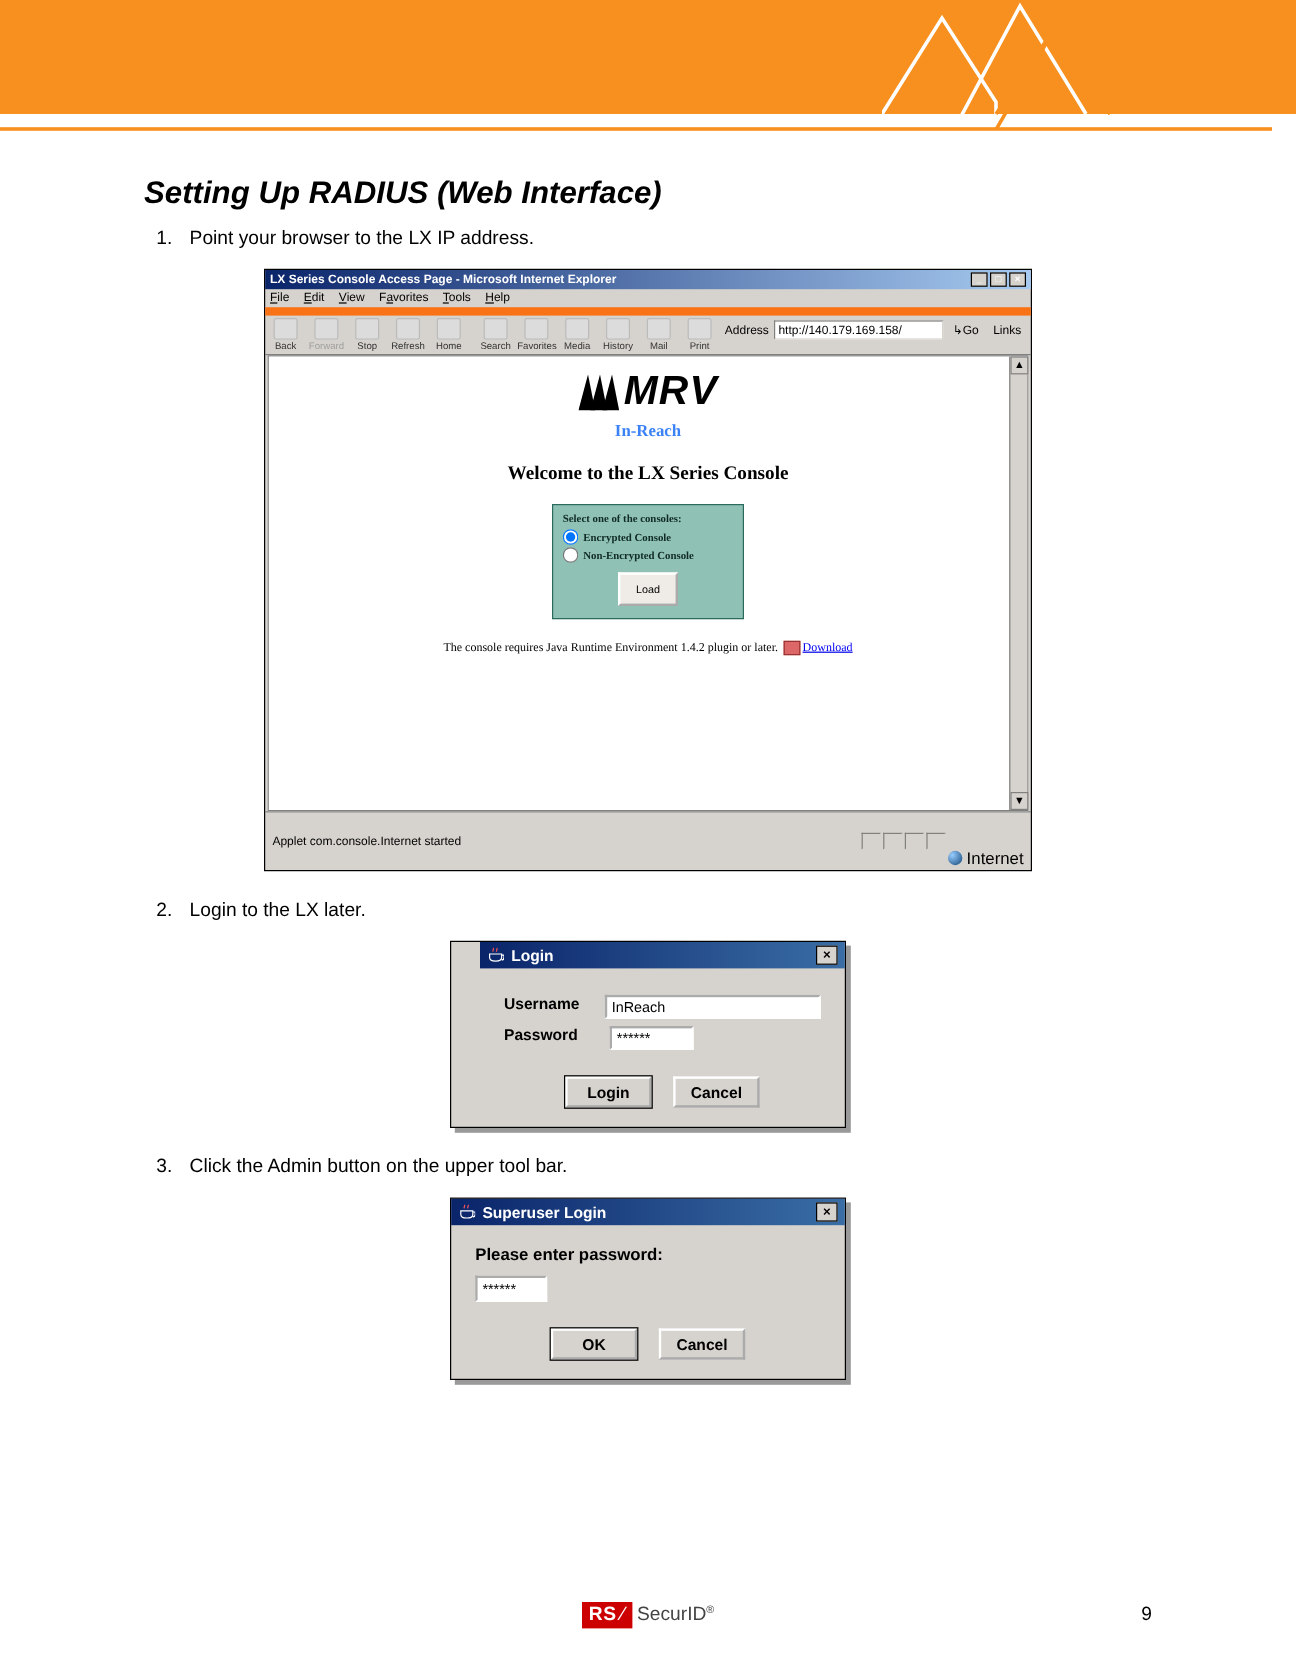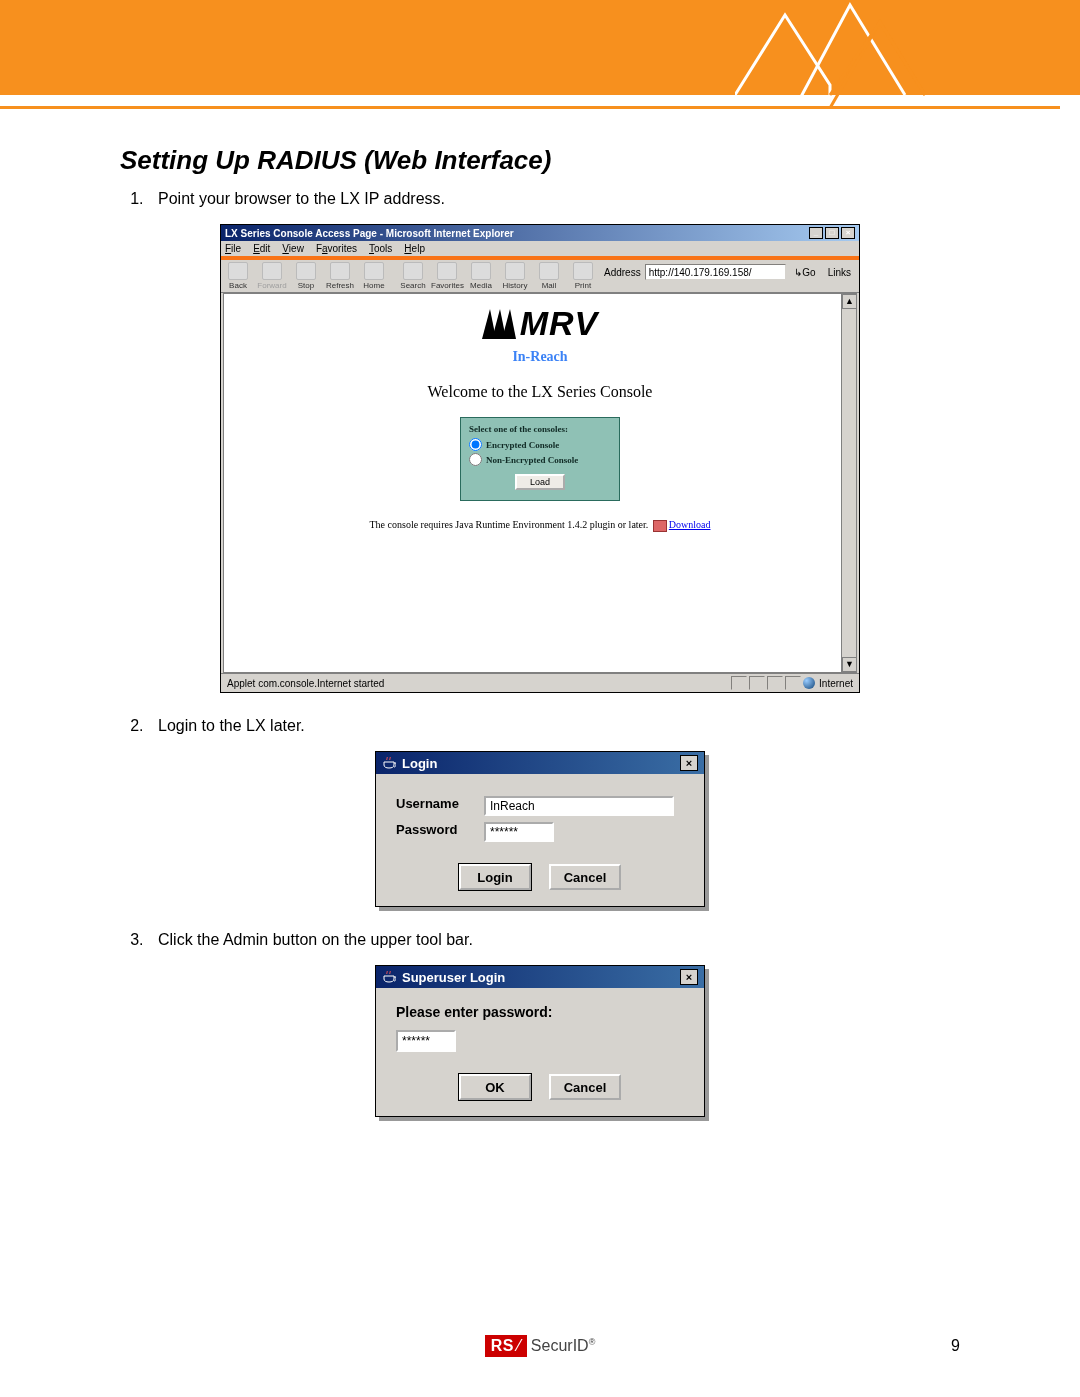--- a/index.html
+++ b/index.html
@@ -60,55 +60,55 @@
     background: #d6d3ce;
     font-family: Tahoma, "MS Sans Serif", sans-serif;
   }
   .ie-titlebar {
     background: linear-gradient(90deg,#0a246a,#a6caf0);
     color:#fff; font-size:10px; font-weight:bold;
     padding:2px 4px; display:flex; align-items:center; justify-content:space-between;
   }
   .ie-title-right { display:flex; gap:2px; }
   .winbtn { width:14px; height:12px; background:#d6d3ce; border:1px solid #000; font-size:8px; line-height:10px; text-align:center; }
-  .ie-menubar { font-size:10px; padding:2px 4px; display:flex; gap:12px; border-bottom:4px solid #f97316; }
+  .ie-menubar { font-size:10px; padding:2px 4px; display:flex; gap:12px; border-bottom:7px solid #f97316; }
   .ie-menubar span u { text-decoration: underline; }
   .ie-toolbar { display:flex; align-items:flex-start; border-bottom:1px solid #808080;}
   .tbtn { width:34px; text-align:center; font-size:8px; padding:2px 1px; color:#333; }
   .tbtn .tbic { width:20px; height:18px; margin:0 auto 1px auto; background:#dcdcdc; border:1px solid #bbb; border-radius:2px;}
   .tbtn.dis { color:#a0a0a0; }
   .ie-addr { flex:1; display:flex; align-items:center; gap:4px; padding:4px 4px; font-size:10px;}
   .ie-addr input { flex:1; font-size:10px; height:16px; padding:0 3px; border:1px inset #d6d3ce;}
   .go-btn, .links-btn { font-size:10px; padding:0 4px; }
   .ie-viewport {
     background:#fff; height:380px; border:1px solid #808080; margin:0 2px;
     display:flex; flex-direction:column; align-items:center; padding-top:10px;
     font-family:"Times New Roman", serif; position:relative;
   }
   .mrv-logo { font-family: Arial, Helvetica, sans-serif; font-weight:900; font-style:italic; font-size:34px; letter-spacing:1px; display:flex; align-items:center; gap:4px;}
   .mrv-mark { width:34px; height:30px; }
   .inreach { color:#3b82f6; font-weight:bold; font-size:14px; margin-top:6px;}
-  .welcome { font-weight:normal; font-size:16px; margin-top:18px;}
+  .welcome { font-weight:bold; font-size:16px; margin-top:18px;}
   .console-box {
     margin-top:16px; width:160px; background:#8fc1b5;
     border:1px solid #2a6b5d; padding:6px 8px 10px 8px; font-size:9px; color:#102a25;
   }
   .console-box .hdr { font-weight:bold; margin-bottom:4px;}
   .console-box label { display:flex; align-items:center; gap:4px; font-weight:bold; margin:2px 0;}
   .console-box .load {
-    margin:8px auto 0 auto; display:block; width:50px; height:16px; font-size:9px;
+    margin:8px auto 0 auto; display:block; width:50px; height:28px; font-size:9px;
     background:#efece7; border:2px outset #fff;
   }
   .java-note { font-size:10px; margin-top:18px; }
   .java-note a { color:#0000ee; text-decoration:underline; }
   .dl-icon { display:inline-block; vertical-align:middle; width:14px; height:12px; background:#d66; border:1px solid #933; margin:0 2px;}
   .ie-status { font-size:10px; padding:2px 6px; display:flex; justify-content:space-between; border-top:1px solid #808080; align-items:center; }
   .sb-boxes { display:flex; gap:2px; align-items:center; }
   .sb-box { width:16px; height:14px; border:1px inset #d6d3ce; }
-  .sb-inet { display:flex; align-items:center; gap:4px; font-size:10px; }
+  .sb-inet { display:flex; align-items:center; gap:4px; font-size:14px;margin-top:28px; }
   .globe { width:12px; height:12px; border-radius:50%; background: radial-gradient(circle at 30% 30%, #9cf, #147); }
   .scroll-right { position:absolute; right:0; top:0; bottom:0; width:15px; background:#d6d3ce; border-left:1px solid #808080;}
   .scroll-right .up, .scroll-right .dn { position:absolute; left:0; width:15px; height:15px; background:#d6d3ce; border:1px solid #808080; font-size:9px; text-align:center; line-height:13px;}
   .scroll-right .up { top:0; } .scroll-right .dn { bottom:0; }
   
   .java-dialog {
     background:#d6d3ce; border:1px solid #000;
     box-shadow: 4px 4px 0 rgba(0,0,0,.4);
     font-family: Tahoma, "MS Sans Serif", sans-serif;
   }
@@ -254,21 +254,21 @@
         </span>
       </div>
     </div>
   </div>
 
   <ol class="steps" start="2">
     <li>Login to the LX later.</li>
   </ol>
 
   <div class="fig">
-    <div class="java-dialog" style="width:330px;">
+    <div class="java-dialog" style="width:330px;padding-left:24px;">
       <div class="jd-title">
         <span class="left">
           <svg class="java-cup" viewBox="0 0 14 14">
               <path d="M2 9c0 2 2 3 5 3s5-1 5-3V6H2v3zM12 7h2v2c0 1-1 2-2 2" fill="none" stroke="#fff"></path>
               <path d="M5 1c1 1-1 2 0 3M8 1c1 1-1 2 0 3" stroke="#f55" fill="none"></path>
             </svg>
           <span>Login</span>
         </span>
         <span class="jd-close">×</span>
       </div>

